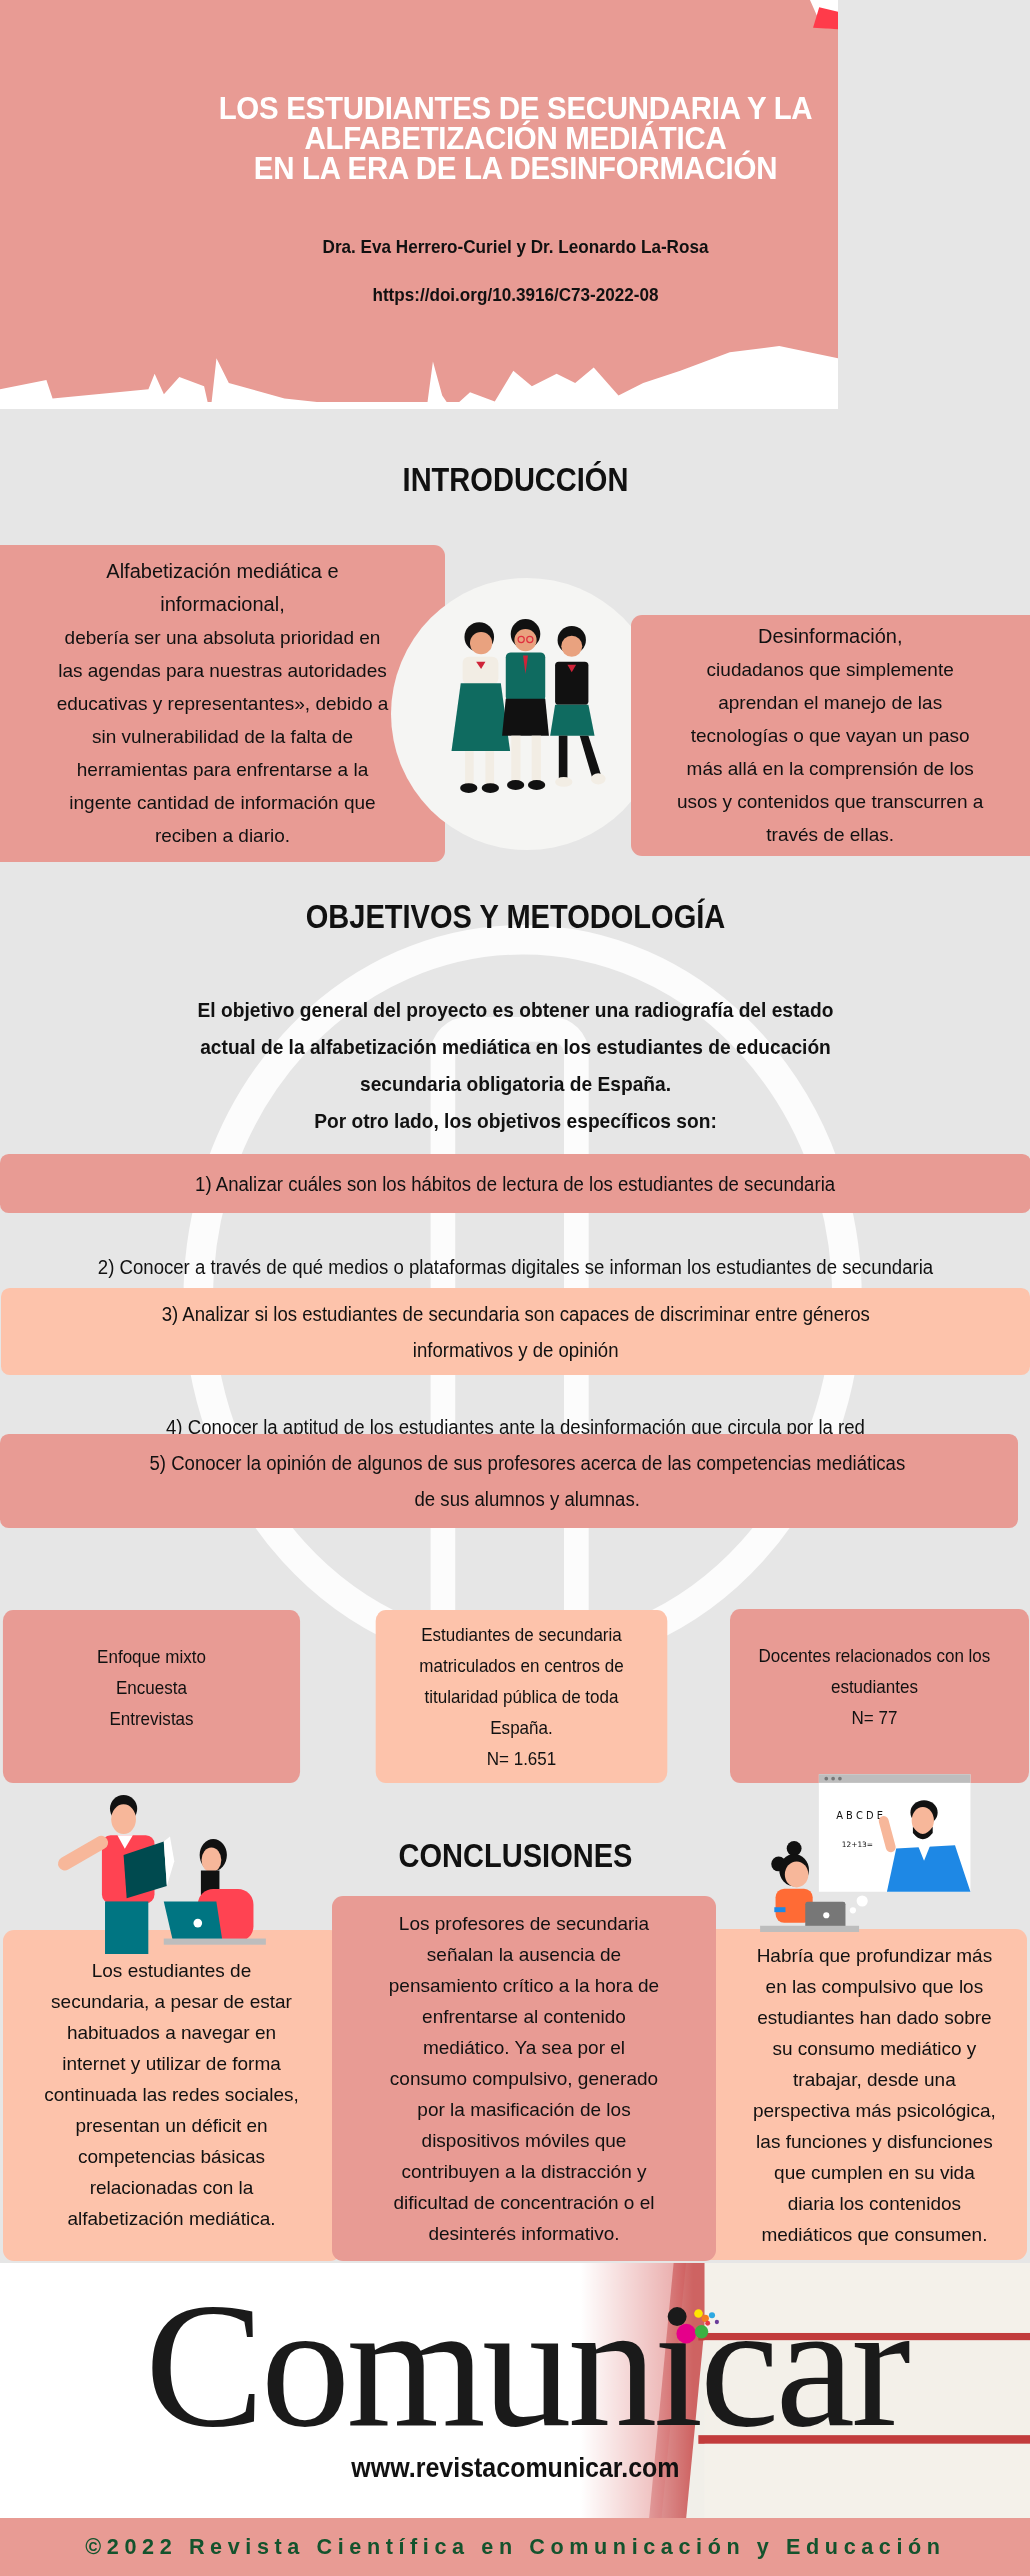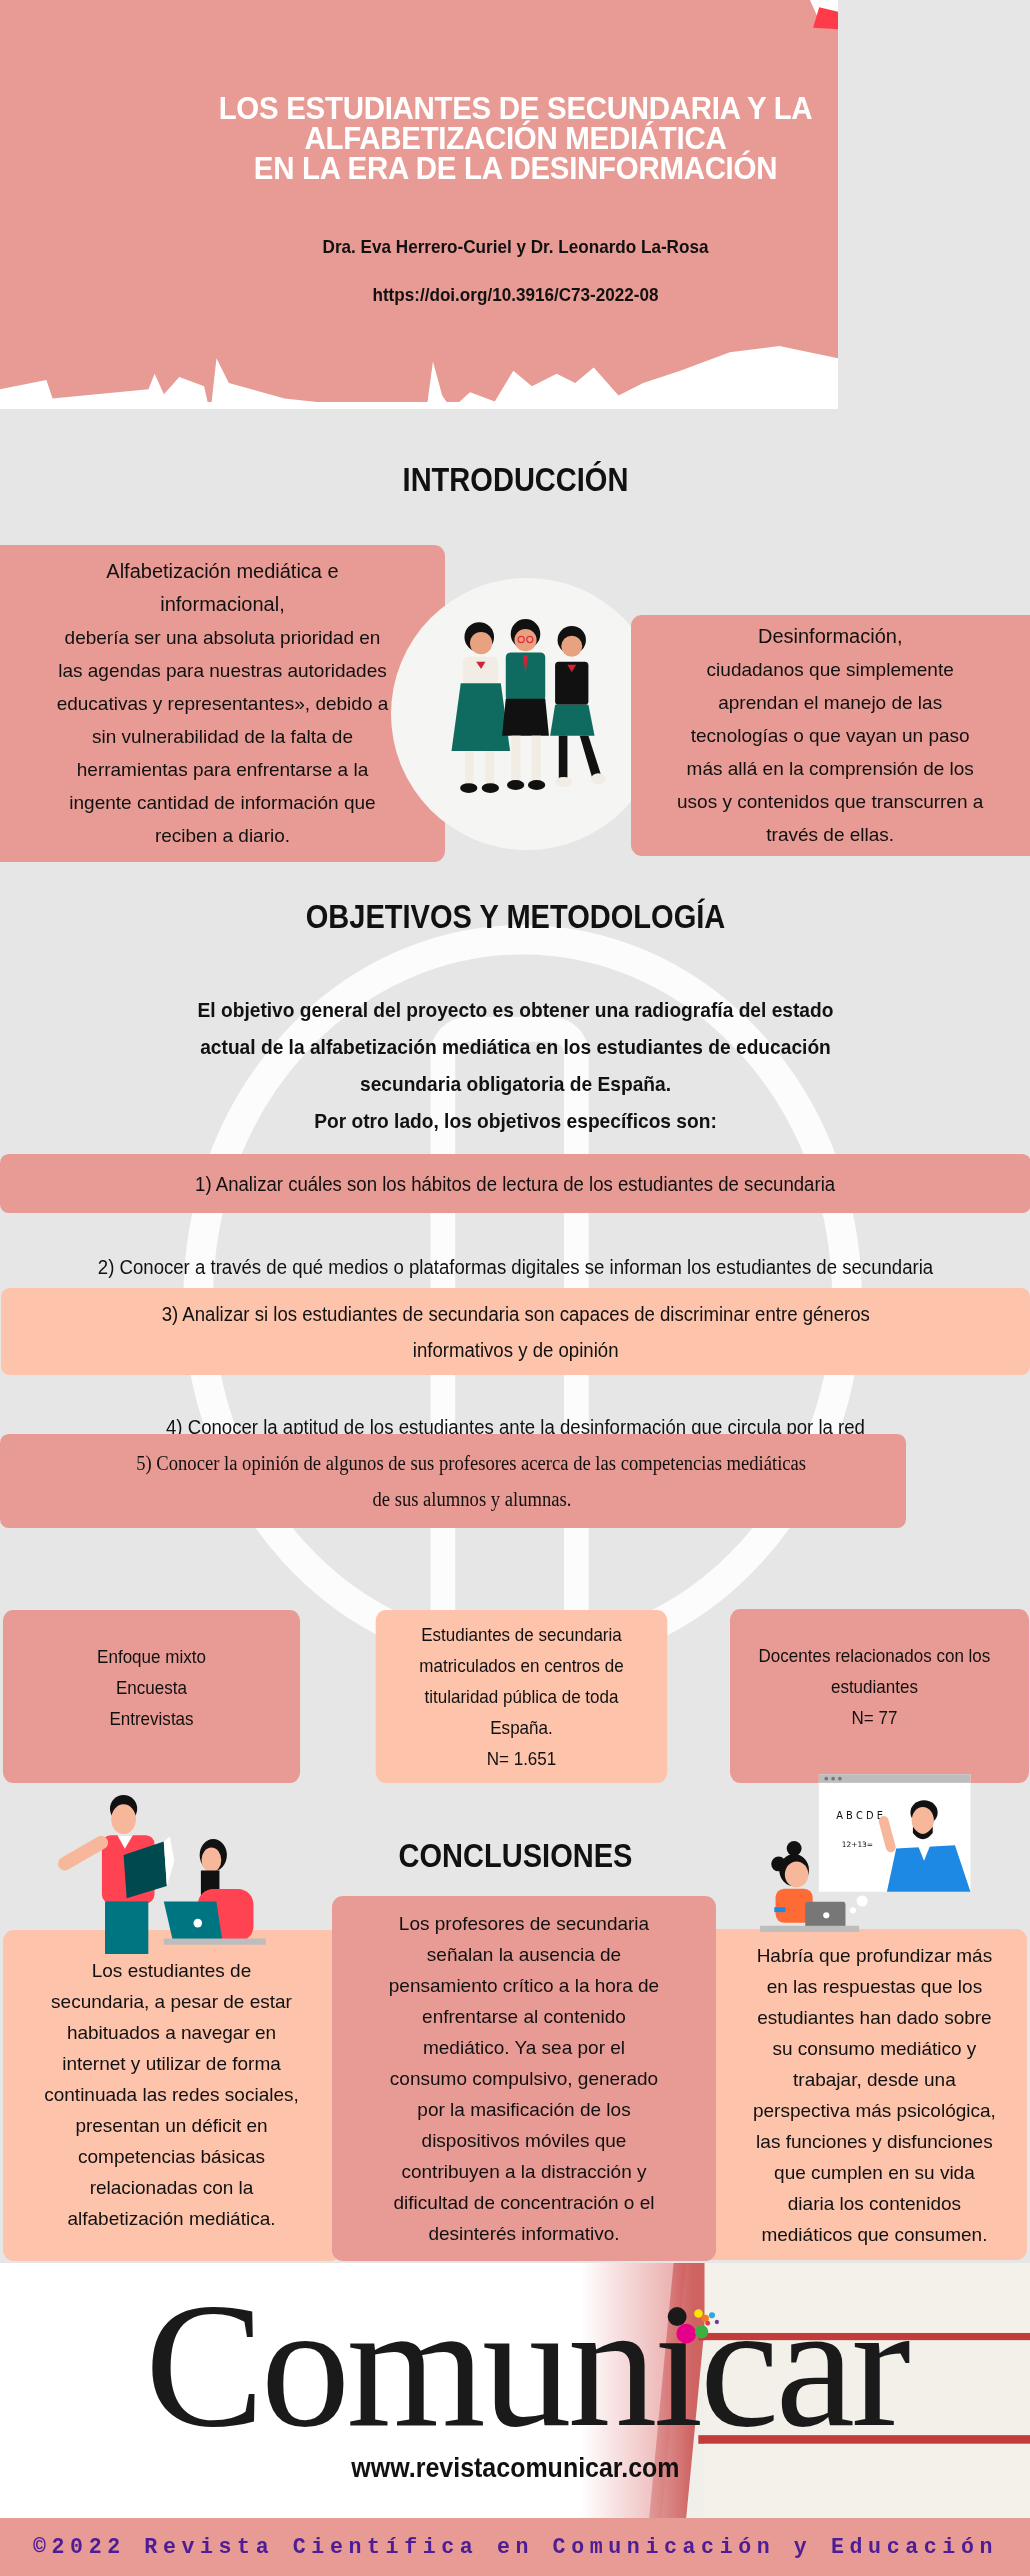--- a/index.html
+++ b/index.html
@@ -102,21 +102,21 @@
   }
   .site-url span {
     display: inline-block; font-weight: bold; font-size: 28.4px; color: #111;
     transform: scaleX(0.88); margin-top: 201px;
   }
   #footer-bar {
     position: absolute; left: 0; top: 2518px; width: 1031px; height: 58px;
     background: #e89b94; display: flex; align-items: center; justify-content: center;
   }
   #footer-bar span {
-    color: #4c1d95; font-weight: bold; font-size: 21.6px; letter-spacing: 5.6px; font-family: Liberation Mono, monospace;
+    color: #14532d; font-weight: bold; font-size: 21.6px; letter-spacing: 5.6px;
   }
 </style>
 </head>
 <body>
 
 <div id="header">
   <div class="pink"></div>
   <svg class="torn" viewBox="0 0 1667 102" preserveAspectRatio="none">
     <path d="M0,70 L75,55 L85,85 L240,70 L250,45 L265,78 L290,50 L330,65 L340,110 L350,20 L370,60 L460,85 L580,98 L690,100 L700,25 L715,80 L730,102 L760,75 L800,90 L830,40 L860,65 L900,45 L930,60 L960,35 L1000,80 L1040,60 L1100,40 L1180,10 L1260,0 L1380,25 L1530,60 L1545,105 L1600,105 L1610,70 L1667,85 L1667,102 L0,102 Z" fill="#ffffff"></path>
   </svg>
@@ -219,21 +219,21 @@
 
 <div class="obj-line" style="top:1249px;">2) Conocer a través de qué medios o plataformas digitales se informan los estudiantes de secundaria</div>
 
 <div class="box peach-box" style="left:1.2px; top:1288px; width:1029px; height:87px; border-radius:8.7px;">
   <div class="obj-box-text">3) Analizar si los estudiantes de secundaria son capaces de discriminar entre géneros</div>
   <div class="obj-box-text">informativos y de opinión</div>
 </div>
 
 <div class="obj-line" style="top:1409px;">4) Conocer la aptitud de los estudiantes ante la desinformación que circula por la red</div>
 
-<div class="box pink-box" style="left:0; top:1434px; width:906px; height:94px; border-radius:8.7px; padding-left:37px;font-family:Liberation Serif, serif;">
+<div class="box pink-box" style="left:0; top:1434px; width:1018px; height:94px; border-radius:8.7px; padding-left:37px;">
   <div class="obj-box-text">5) Conocer la opinión de algunos de sus profesores acerca de las competencias mediáticas</div>
   <div class="obj-box-text">de sus alumnos y alumnas.</div>
 </div>
 
 <div class="box pink-box meth-text" style="left:-10px; top:1610px; width:323px; height:173px; justify-content:flex-start; padding-top:31px;">
   <div>Enfoque mixto</div>
   <div>Encuesta</div>
   <div>Entrevistas</div>
 </div>
 <div class="box peach-box meth-text" style="left:363px; top:1610px; width:317px; height:173px;">
@@ -257,21 +257,21 @@
   <div>habituados a navegar en</div>
   <div>internet y utilizar de forma</div>
   <div>continuada las redes sociales,</div>
   <div>presentan un déficit en</div>
   <div>competencias básicas</div>
   <div>relacionadas con la</div>
   <div>alfabetización mediática.</div>
 </div>
 <div class="box peach-box concl-text" style="left:691px; top:1929px; width:336px; height:331px; padding:0 6.2px 0 37px;">
   <div>Habría que profundizar más</div>
-  <div>en las respuestas que los</div>
+  <div>en las compulsivo que los</div>
   <div>estudiantes han dado sobre</div>
   <div>su consumo mediático y</div>
   <div>trabajar, desde una</div>
   <div>perspectiva más psicológica,</div>
   <div>las funciones y disfunciones</div>
   <div>que cumplen en su vida</div>
   <div>diaria los contenidos</div>
   <div>mediáticos que consumen.</div>
 </div>
 <div class="box pink-box concl-text" style="left:332px; top:1896px; width:384px; height:365px; padding:0 12.4px;">

